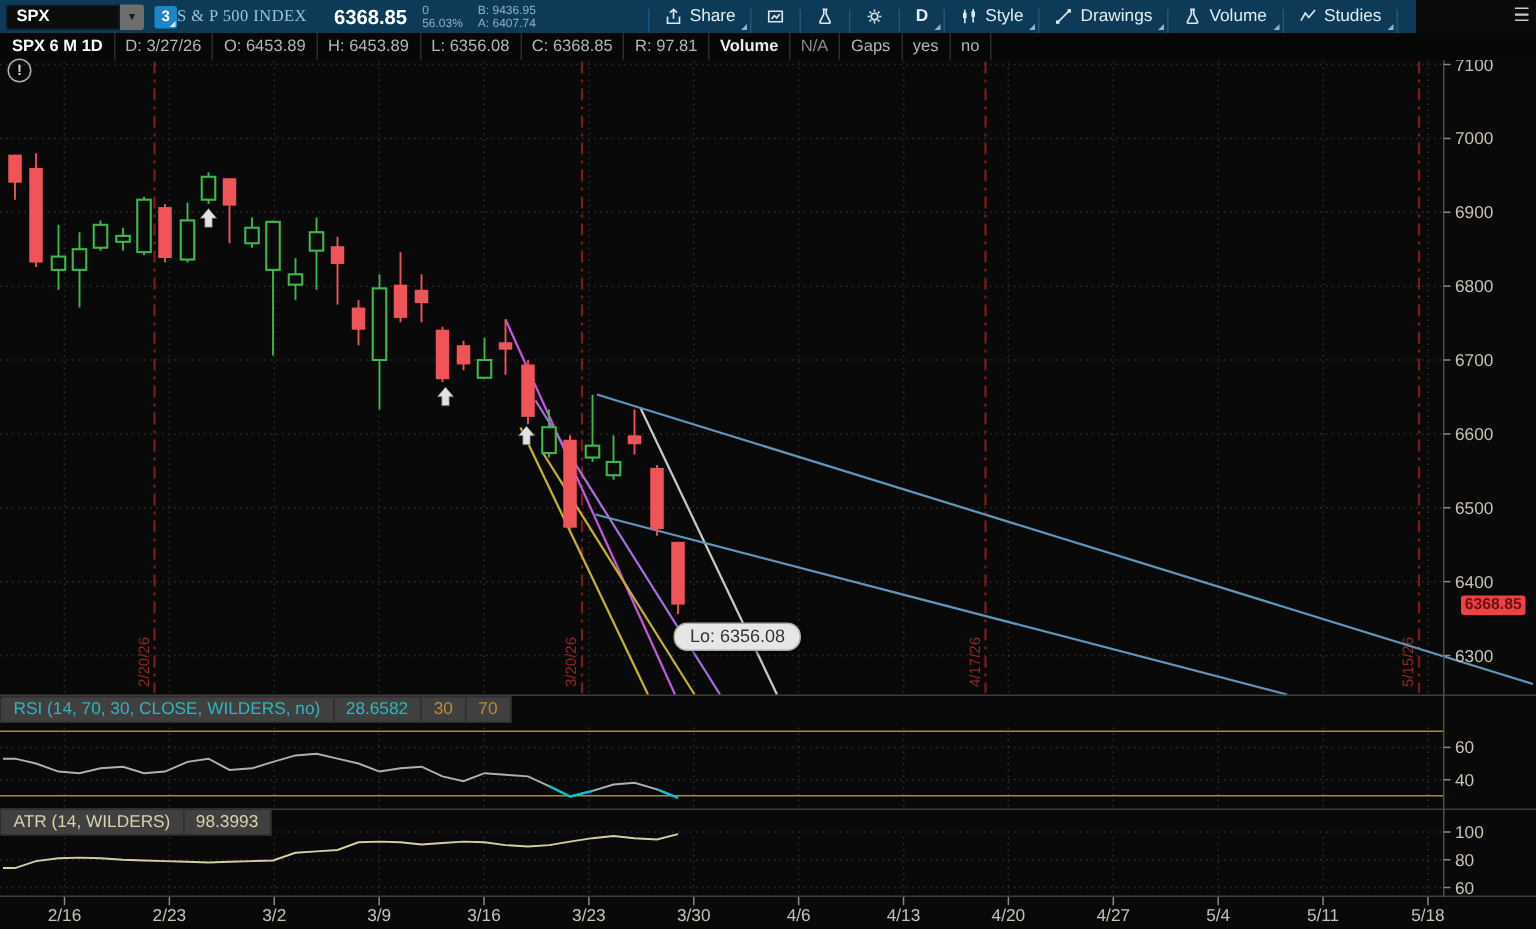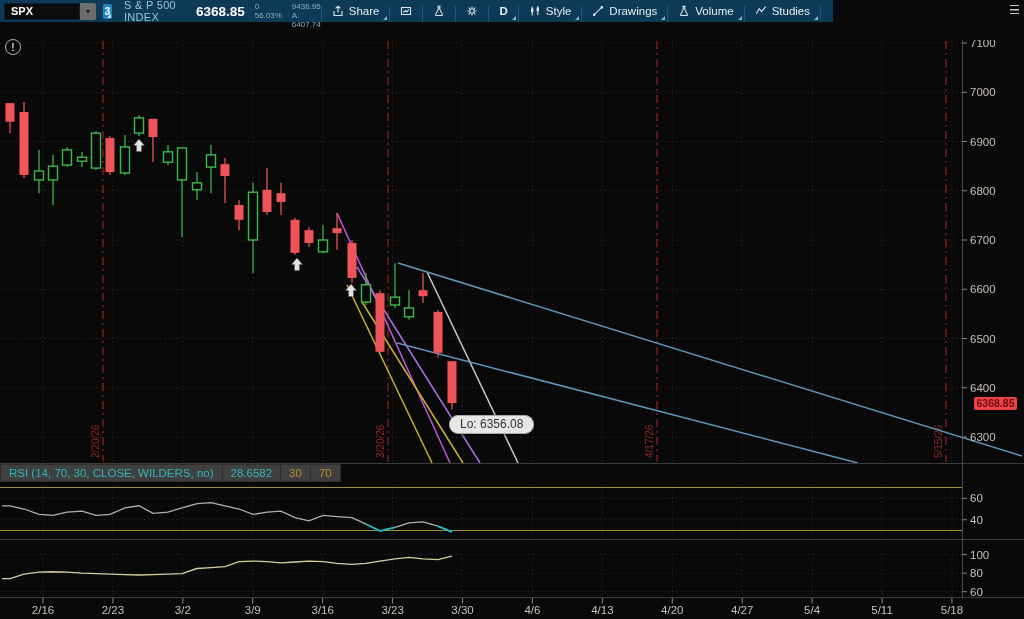--- a/index.html
+++ b/index.html
@@ -1,30 +1,30 @@
 <!DOCTYPE html>
 <html><head>
 <meta charset="utf-8">
 <style>
   html,body{margin:0;padding:0;background:#0a0a0a;width:1024px;height:619px;overflow:hidden;
     font-family:"Liberation Sans","DejaVu Sans",sans-serif;}
   .screen{position:relative;width:1024px;height:619px;background:#0a0a0a;}
   
-  .toolbar{position:absolute;left:0;top:0;width:833px;height:22px;background:#0d3a57;
+  .toolbar{position:absolute;left:0;top:0;width:944px;height:22px;background:#0d3a57;
     display:flex;align-items:center;color:#dce8f1;font-size:11px;}
   .symbol-box{display:flex;align-items:center;margin-left:4px;height:17px;}
   .symbol-input{background:#0c0c0c;border:1px solid #062134;color:#fff;font-weight:bold;
     font-size:11px;width:62px;height:15px;line-height:15px;padding:0 6px;border-radius:2px 0 0 2px;}
   .symbol-dd{width:16px;height:17px;background:#6e6e6e;border-radius:0 2px 2px 0;display:flex;
     align-items:center;justify-content:center;color:#1b1b1b;font-size:7px;}
   .badge3{position:relative;width:15px;height:15px;background:#1f86c6;border-radius:2px;margin-left:7px;
     color:#fff;font-weight:bold;font-size:10px;display:flex;align-items:center;justify-content:center;}
   .badge3:after{content:"";position:absolute;right:1px;bottom:1px;border-style:solid;
     border-width:0 0 4px 4px;border-color:transparent transparent #d6e6f2 transparent;}
-  .sym-desc{color:#9cc3da;margin-left:12px;letter-spacing:.3px;}
+  .sym-desc{color:#9cc3da;letter-spacing:.3px;font-family:Liberation Serif, serif;}
   .tb-last{color:#fff;font-weight:bold;font-size:13.5px;margin-left:18px;}
   .tb-stack{display:flex;flex-direction:column;justify-content:center;margin-left:10px;
     font-size:8px;line-height:9px;color:#8fb0c4;}
   .tb-right{margin-left:auto;display:flex;align-items:flex-end;height:22px;}
   .tb-sep{width:1px;height:16px;background:#1d567c;}
   .tb-btn{position:relative;display:flex;align-items:center;gap:5px;padding:0 10px;height:22px;
     color:#e4edf4;font-size:11.5px;cursor:default;}
   .tb-btn .caret{position:absolute;right:2px;bottom:2px;width:0;height:0;border-style:solid;
     border-width:0 0 4px 4px;border-color:transparent transparent #8fb3c9 transparent;}
   .tb-btn svg{display:block;}
@@ -161,20 +161,34 @@
             </svg>
           </span>
           <span>Studies</span>
           <span class="caret"></span>
         </div>
         <div class="tb-sep"></div>
         <div style="width: 12px;"></div>
       </div>
   </div>
 
+  <div class="ohlc-bar" id="ohlc-bar">
+      <div class="cell title">SPX 6 M 1D</div>
+      <div class="cell">D: 3/27/26</div>
+      <div class="cell">O: 6453.89</div>
+      <div class="cell">H: 6453.89</div>
+      <div class="cell">L: 6356.08</div>
+      <div class="cell">C: 6368.85</div>
+      <div class="cell">R: 97.81</div>
+      <div class="cell bright">Volume</div>
+      <div class="cell dim">N/A</div>
+      <div class="cell">Gaps</div>
+      <div class="cell">yes</div>
+      <div class="cell">no</div>
+    </div>
   <div class="chart-menu-icon"></div>
 
   <svg id="chart" width="1024" height="579" viewBox="0 40 1024 579">
       <rect x="0" y="40" width="1024" height="579" fill="#090909"></rect>
       <g stroke="#2f2f2f" stroke-width="1" stroke-dasharray="1 3">
         <line x1="43" y1="41" x2="43" y2="462"></line>
         <line x1="43" y1="485" x2="43" y2="538"></line>
         <line x1="43" y1="558" x2="43" y2="596"></line>
         <line x1="112.92" y1="41" x2="112.92" y2="462"></line>
         <line x1="112.92" y1="485" x2="112.92" y2="538"></line>
@@ -397,17 +411,21 @@
       </g>
       <path d="M948 36l9-9M948 36h4M948 36v-4M957 27h-4M957 27v4" stroke="#b9b9b9" fill="none" stroke-width="1.2"></path>
     </svg>
 
   <div class="ind-header" id="rsi-header" style="top:464px">
       <div class="ind-cell teal">RSI (14, 70, 30, CLOSE, WILDERS, no)</div>
       <div class="ind-cell teal">28.6582</div>
       <div class="ind-cell amber">30</div>
       <div class="ind-cell amber">70</div>
     </div>
+  <div class="ind-header" id="atr-header" style="top:539px">
+      <div class="ind-cell cream">ATR (14, WILDERS)</div>
+      <div class="ind-cell cream">98.3993</div>
+    </div>
 
   <div class="info-icon">!</div>
   <div class="tooltip">Lo: 6356.08</div>
   <div class="price-badge">6368.85</div>
 </div>
 
 </body></html>

